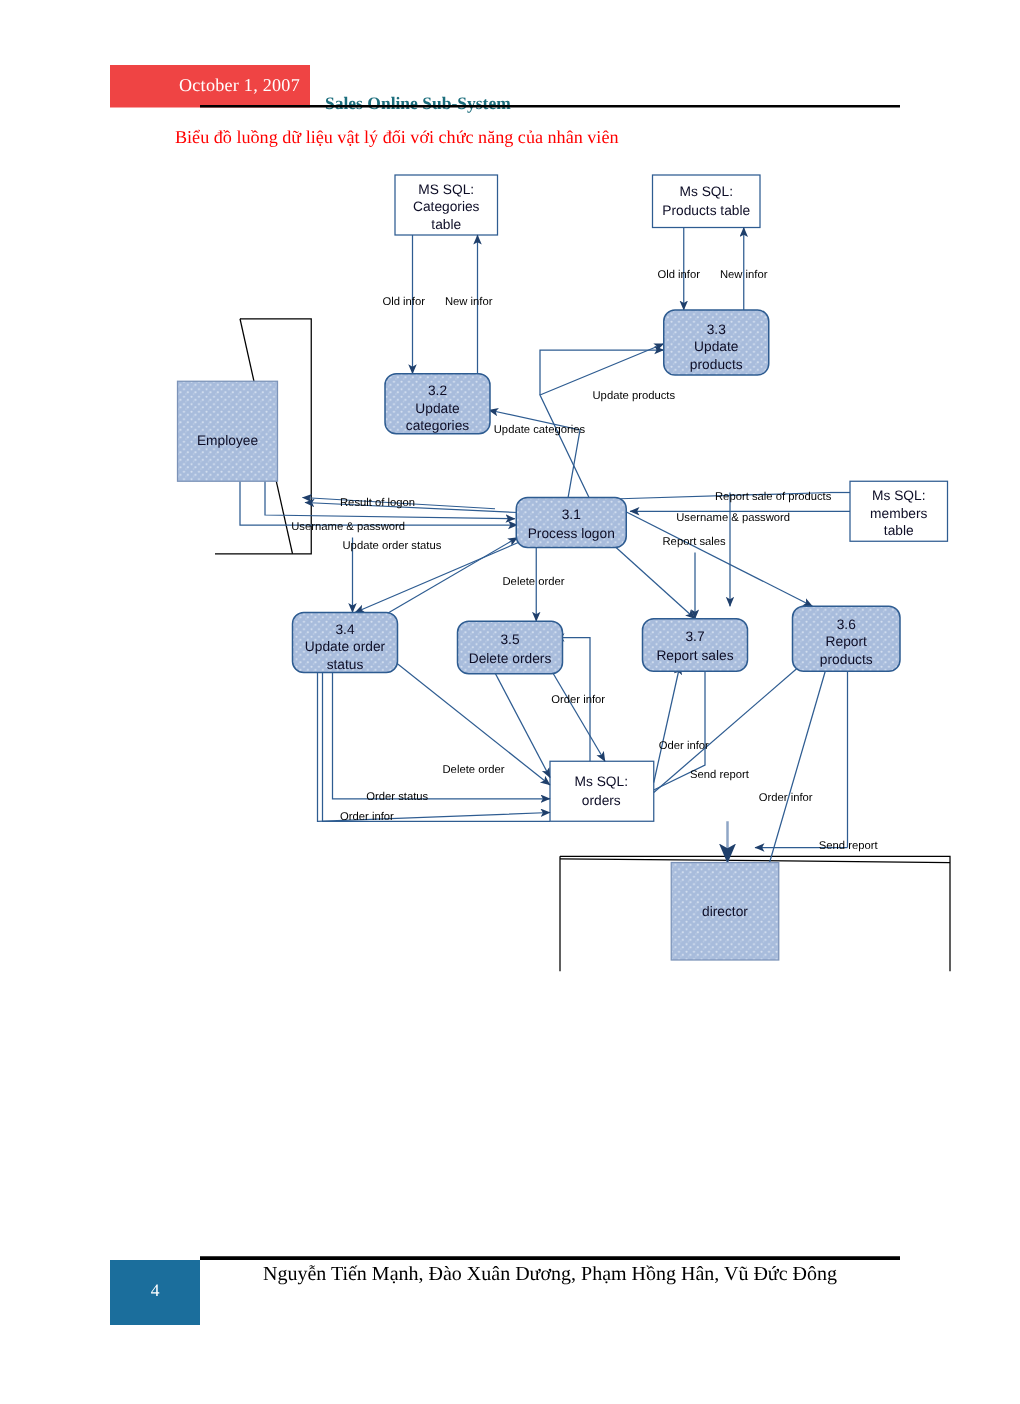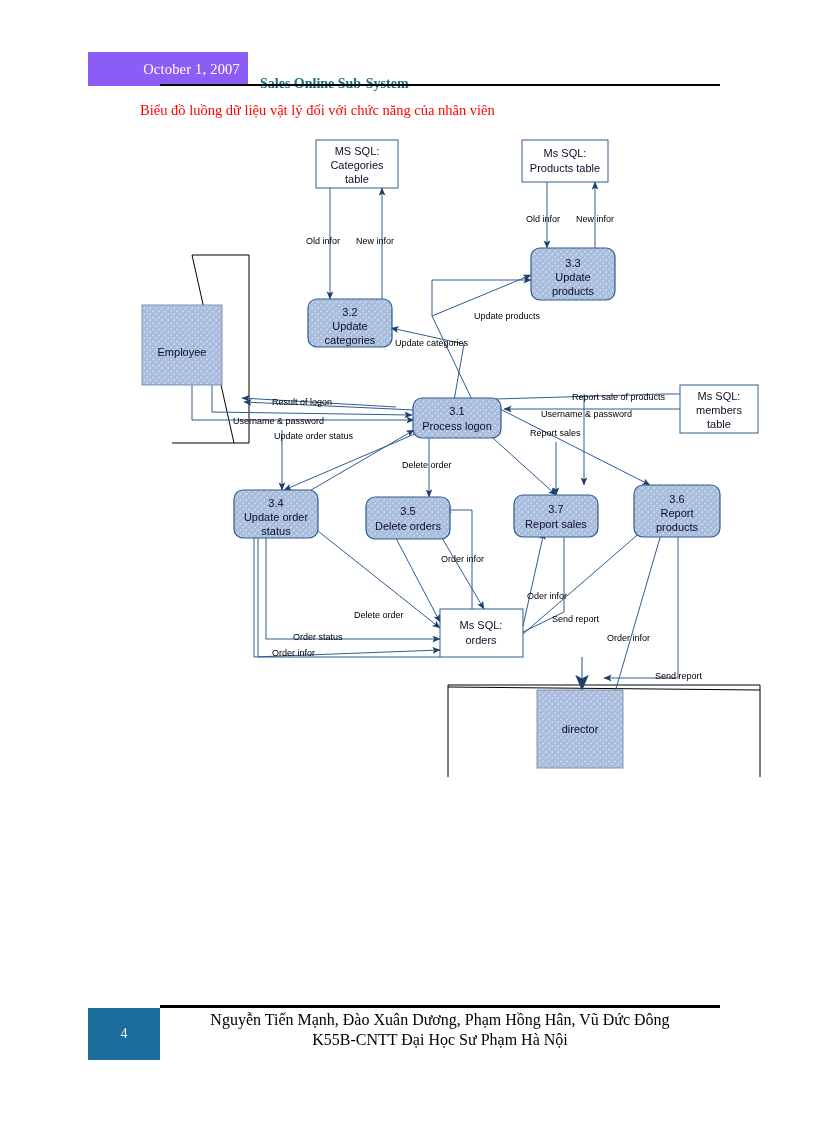--- a/index.html
+++ b/index.html
@@ -31,21 +31,21 @@
     left: 88px;
     top: 52px;
     width: 632px;
     height: 34px;
   }
   #header-date-block {
     position: absolute;
     left: 0; top: 0;
     width: 160px;
     height: 34px;
-    background: #8b5cf6;
+    background: #ef4444;
   }
   #header-date {
     position: absolute;
     left: 0; top: 0;
     width: 152px;
     height: 34px;
     line-height: 34px;
     text-align: right;
     color: #ffffff;
     font-size: 14.5px;
@@ -369,16 +369,15 @@
       <text class="dlabel" x="611" y="567">Send report</text>
     </svg>
   </div>
 
   <div id="footer-rule"></div>
   <div id="footer-page-block">
     <div id="footer-page-num">4</div>
   </div>
   <div id="footer-text">
     <div>Nguyễn Tiến Mạnh, Đào Xuân Dương, Phạm Hồng Hân, Vũ Đức Đông</div>
-    <div>K55B-CNTT Đại Học Sư Phạm Hà Nội</div>
   </div>
 
 </div>
 
 </body></html>

